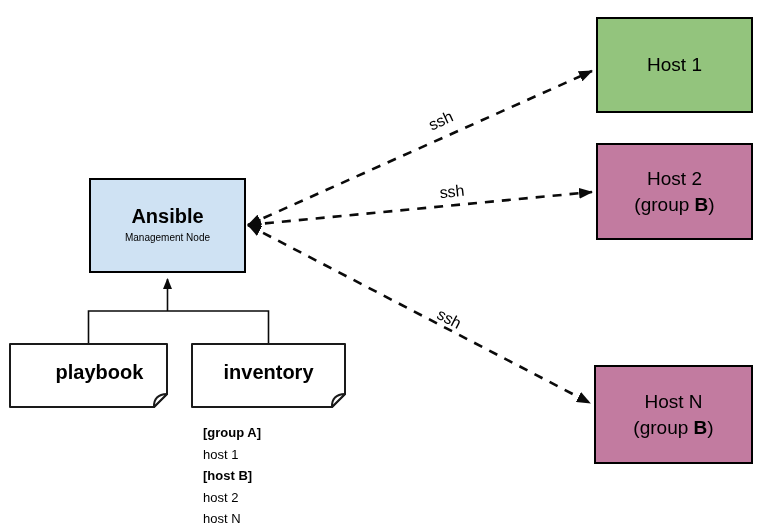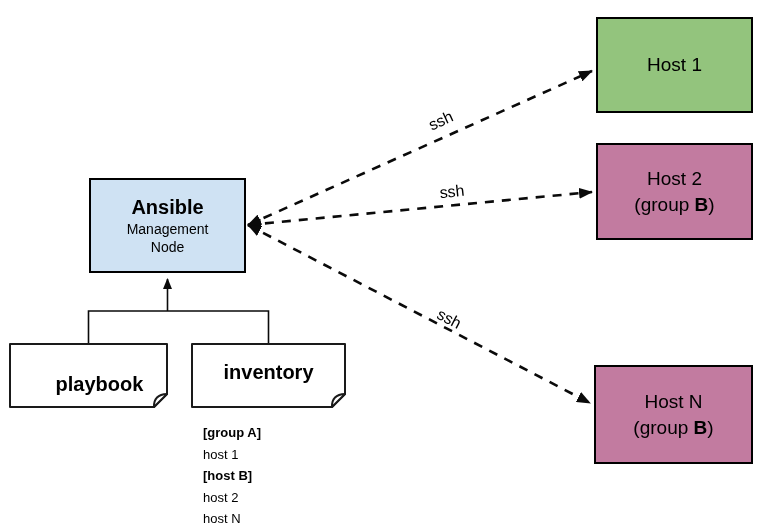--- a/index.html
+++ b/index.html
@@ -19,36 +19,36 @@
     border: 2px solid #000;
     box-sizing: border-box;
     display: flex;
     flex-direction: column;
     align-items: center;
     justify-content: center;
     text-align: center;
   }
   .mgmt { left: 89px; top: 178px; width: 157px; height: 95px; }
   .mgmt-title { font-size: 20px; font-weight: bold; line-height: 25px; }
-  .mgmt-subtitle { font-size: 14px; line-height: 18.5px; width: 112px; }
+  .mgmt-subtitle { font-size: 10px; line-height: 18.5px; width: 112px; }
 
   .host { font-size: 19px; line-height: 26px; }
   .host1 { left: 596px; top: 17px;  width: 157px; height: 96px; }
   .host2 { left: 596px; top: 143px; width: 157px; height: 97px; }
   .hostN { left: 594px; top: 365px; width: 159px; height: 99px; }
 
   .doc-label {
     position: absolute;
     display: flex;
     align-items: center;
     justify-content: center;
     font-size: 20px;
     font-weight: bold;
   }
-  .doc-label.playbook  { left: 10px;  top: 344px; width: 179px; height: 57px; margin-top: 12px; }
+  .doc-label.playbook  { left: 10px;  top: 344px; width: 179px; height: 57px; }
   .doc-label.inventory { left: 192px; top: 344px; width: 153px; height: 57px; text-align: center; }
 
   .ssh-label {
     position: absolute;
     font-size: 16px;
     white-space: nowrap;
     transform: translate(-50%, -50%);
   }
   .ssh1 { left: 441px; top: 121px; transform: translate(-50%,-50%) rotate(-24.5deg); }
   .ssh2 { left: 452px; top: 192px; transform: translate(-50%,-50%) rotate(-6deg); }

